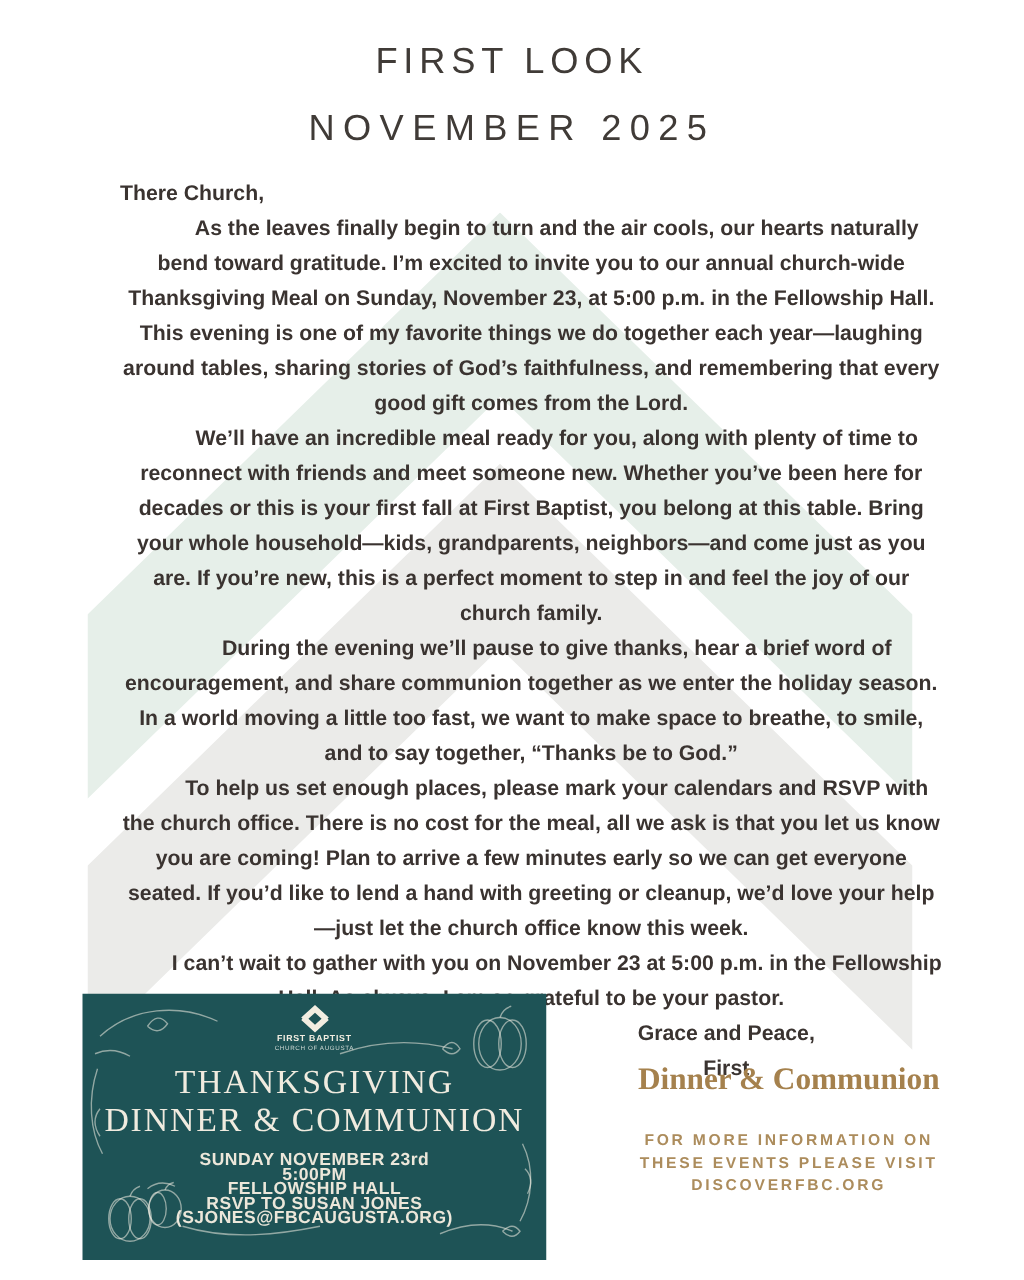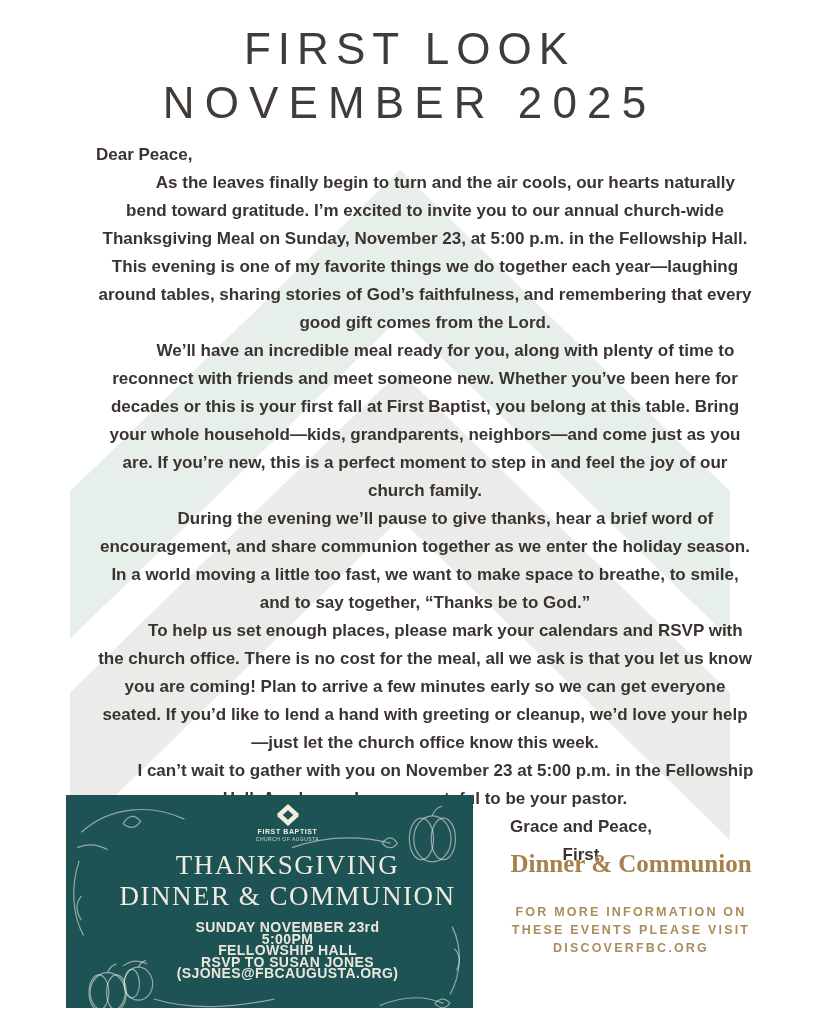--- a/index.html
+++ b/index.html
@@ -6,37 +6,37 @@
   .page{
     position:relative; width:819px; height:1024px; margin:0 auto;
     background:#ffffff; overflow:hidden;
     font-family:"Liberation Sans", sans-serif;
   }
   
   .watermark{position:absolute; left:70px; top:170px; width:660px; height:670px; z-index:0;}
   .watermark svg{width:100%; height:100%;}
   
   .header{position:relative; z-index:1; padding-top:22px; text-align:center; color:#403b37;}
-  .title-line{display:block; font-weight:300; font-size:44px; line-height:54px; color:#403b37;}
+  .title-line{display:block; font-weight:300; font-size:29px; line-height:54px; color:#403b37;}
   .title-line.l1{letter-spacing:0.16em;}
   .title-line.l2{letter-spacing:0.23em;}
   
   .letter{
     position:relative; z-index:1; margin:11px 0 0 96px; width:658px;
     color:#3a3330; font-size:17px; line-height:28px; font-weight:700;
   }
   .letter p{margin:0;}
   .salutation{text-align:left;}
   .para{text-align:center; text-indent:2.4em;}
   .closing-block{width:230px; margin-left:370px; text-align:center;}
   
   .event-card{
     position:absolute; z-index:2; left:66px; top:795px; width:371px; height:213px;
     background:#1e5356; color:#f2ede1; overflow:hidden;
-    display:flex; flex-direction:column; align-items:center; text-align:center;padding-left:36px;
+    display:flex; flex-direction:column; align-items:center; text-align:center;
   }
   .card-art{position:absolute; inset:0; pointer-events:none;}
   .card-logo{margin-top:8px; width:26px; height:24px;}
   .card-logo svg{width:100%; height:100%;}
   .org-name{font-size:7px; letter-spacing:0.6px; font-weight:700; margin-top:1px;}
   .org-sub{font-size:5px; letter-spacing:0.5px; color:#cfd9d4; margin-top:1px;}
   .card-title{
     font-family:"Liberation Serif", serif; font-weight:400;
     font-size:27px; line-height:31px; letter-spacing:1.5px; margin-top:8px; color:#f0ebdf;
   }
@@ -63,21 +63,21 @@
       <path d="M50 30 L100 78 L100 100 L50 52 L0 100 L0 78 Z" fill="#ebebe9"></path>
     </svg>
   </div>
 
   <div class="header">
     <span class="title-line l1">FIRST LOOK</span>
     <span class="title-line l2">NOVEMBER 2025</span>
   </div>
 
   <div class="letter">
-    <p class="salutation">Dear Peace,</p>
+    <p class="salutation">There Church,</p>
     <p class="para">As the leaves finally begin to turn and the air cools, our hearts naturally bend toward gratitude. I’m excited to invite you to our annual church-wide Thanksgiving Meal on Sunday, November 23, at 5:00 p.m. in the Fellowship Hall. This evening is one of my favorite things we do together each year—laughing around tables, sharing stories of God’s faithfulness, and remembering that every good gift comes from the Lord.</p>
     <p class="para">We’ll have an incredible meal ready for you, along with plenty of time to reconnect with friends and meet someone new. Whether you’ve been here for decades or this is your first fall at First Baptist, you belong at this table. Bring your whole household—kids, grandparents, neighbors—and come just as you are. If you’re new, this is a perfect moment to step in and feel the joy of our church family.</p>
     <p class="para">During the evening we’ll pause to give thanks, hear a brief word of encouragement, and share communion together as we enter the holiday season. In a world moving a little too fast, we want to make space to breathe, to smile, and to say together, “Thanks be to God.”</p>
     <p class="para">To help us set enough places, please mark your calendars and RSVP with the church office. There is no cost for the meal, all we ask is that you let us know you are coming! Plan to arrive a few minutes early so we can get everyone seated. If you’d like to lend a hand with greeting or cleanup, we’d love your help—just let the church office know this week.</p>
     <p class="para">I can’t wait to gather with you on November 23 at 5:00 p.m. in the Fellowship Hall. As always, I am so grateful to be your pastor.</p>
     <div class="closing-block">
       <p>Grace and Peace,</p>
       <p>First</p>
     </div>
   </div>

